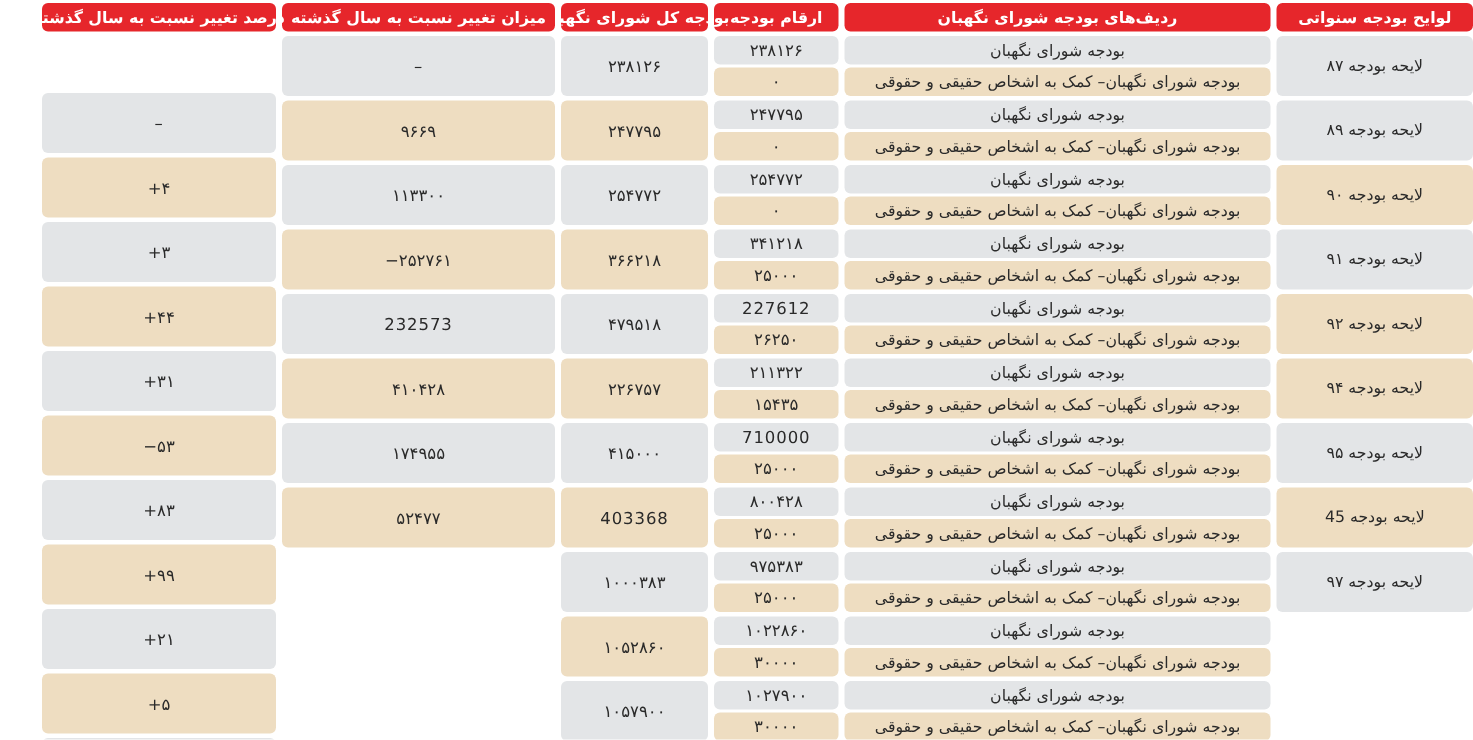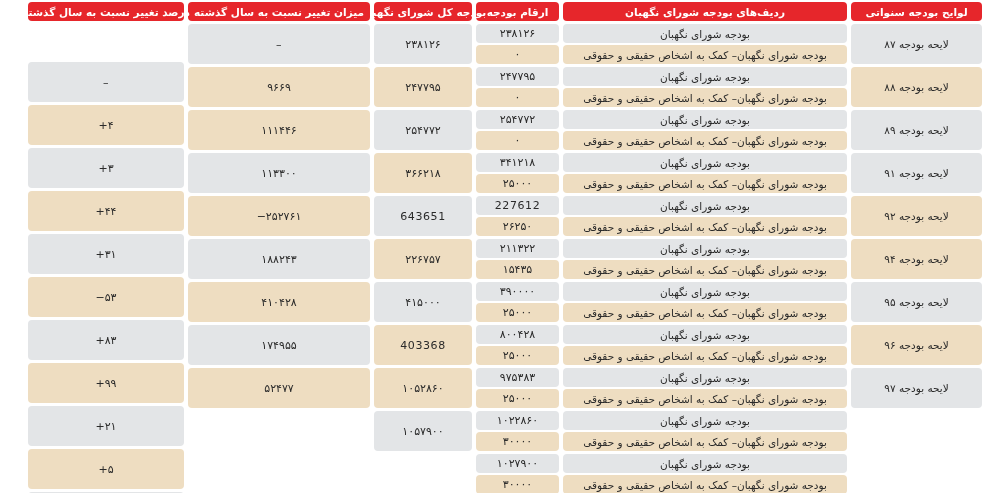--- a/index.html
+++ b/index.html
@@ -37,27 +37,27 @@
 </style>
 </head>
 <body>
 
 <div class="table">
 
   <div class="col c-years">
     <div class="hdr">لوایح بودجه سنواتی</div>
     <div class="cells">
       <div class="cell h2 gray">لایحه بودجه ۸۷</div>
-      <div class="cell h2 tan">لایحه بودجه ۸۸</div>
       <div class="cell h2 gray">لایحه بودجه ۸۹</div>
+      <div class="cell h2 tan">لایحه بودجه ۹۰</div>
       <div class="cell h2 gray">لایحه بودجه ۹۱</div>
       <div class="cell h2 tan">لایحه بودجه ۹۲</div>
       <div class="cell h2 tan">لایحه بودجه ۹۴</div>
       <div class="cell h2 gray">لایحه بودجه ۹۵</div>
-      <div class="cell h2 tan">لایحه بودجه ۹۶</div>
+      <div class="cell h2 tan">لایحه بودجه 45</div>
       <div class="cell h2 gray">لایحه بودجه ۹۷</div>
     </div>
   </div>
 
   <div class="col c-rows">
     <div class="hdr">ردیف‌های بودجه شورای نگهبان</div>
     <div class="cells">
       <div class="block">
         <div class="cell gray">بودجه شورای نگهبان</div>
         <div class="cell tan">بودجه شورای نگهبان– کمک به اشخاص حقیقی و حقوقی</div>
@@ -126,21 +126,21 @@
       </div>
       <div class="block">
         <div class="cell gray num">227612</div>
         <div class="cell tan num">۲۶۲۵۰</div>
       </div>
       <div class="block">
         <div class="cell gray num">۲۱۱۳۲۲</div>
         <div class="cell tan num">۱۵۴۳۵</div>
       </div>
       <div class="block">
-        <div class="cell gray num">۳۹۰۰۰۰</div>
+        <div class="cell gray num">710000</div>
         <div class="cell tan num">۲۵۰۰۰</div>
       </div>
       <div class="block">
         <div class="cell gray num">۸۰۰۴۲۸</div>
         <div class="cell tan num">۲۵۰۰۰</div>
       </div>
       <div class="block">
         <div class="cell gray num">۹۷۵۳۸۳</div>
         <div class="cell tan num">۲۵۰۰۰</div>
       </div>
@@ -155,38 +155,38 @@
     </div>
   </div>
 
   <div class="col c-total">
     <div class="hdr">بودجه کل شورای نگهبان</div>
     <div class="cells">
       <div class="cell h2 gray num">۲۳۸۱۲۶</div>
       <div class="cell h2 tan num">۲۴۷۷۹۵</div>
       <div class="cell h2 gray num">۲۵۴۷۷۲</div>
       <div class="cell h2 tan num">۳۶۶۲۱۸</div>
-      <div class="cell h2 gray num">643651</div>
+      <div class="cell h2 gray num">۴۷۹۵۱۸</div>
       <div class="cell h2 tan num">۲۲۶۷۵۷</div>
       <div class="cell h2 gray num">۴۱۵۰۰۰</div>
       <div class="cell h2 tan num">403368</div>
+      <div class="cell h2 gray num">۱۰۰۰۳۸۳</div>
       <div class="cell h2 tan num">۱۰۵۲۸۶۰</div>
       <div class="cell h2 gray num">۱۰۵۷۹۰۰</div>
     </div>
   </div>
 
   <div class="col c-change">
     <div class="hdr">میزان تغییر نسبت به سال گذشته</div>
     <div class="cells">
       <div class="cell h2 gray num">–</div>
       <div class="cell h2 tan num">۹۶۶۹</div>
-      <div class="cell h2 tan num">۱۱۱۴۴۶</div>
       <div class="cell h2 gray num">۱۱۳۳۰۰</div>
       <div class="cell h2 tan num">−۲۵۲۷۶۱</div>
-      <div class="cell h2 gray num">۱۸۸۲۴۳</div>
+      <div class="cell h2 gray num">232573</div>
       <div class="cell h2 tan num">۴۱۰۴۲۸</div>
       <div class="cell h2 gray num">۱۷۴۹۵۵</div>
       <div class="cell h2 tan num">۵۲۴۷۷</div>
     </div>
   </div>
 
   <div class="col c-pct">
     <div class="hdr">درصد تغییر نسبت به سال گذشته</div>
     <div class="cells">
       <div class="cell h2 gray num">–</div>

